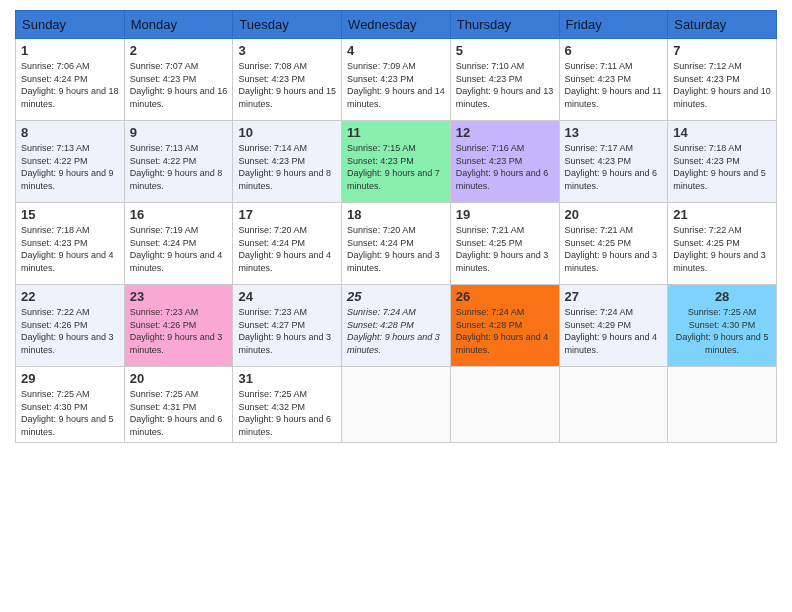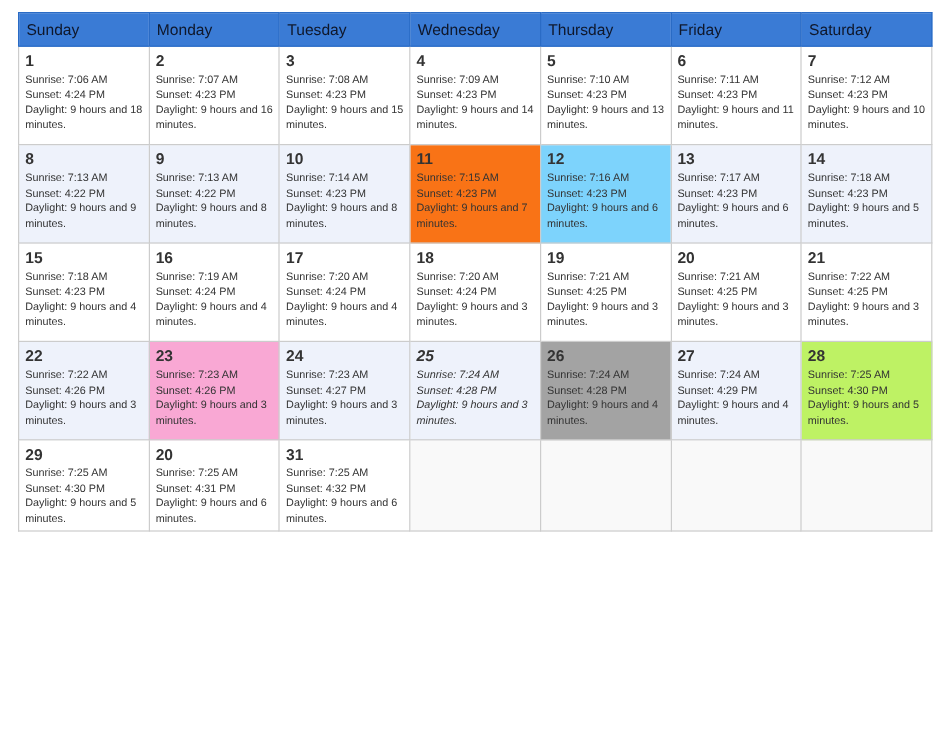--- a/index.html
+++ b/index.html
@@ -177,29 +177,29 @@
         </div>
       </td>
           <td style="background: rgb(238, 242, 251);">
         <span class="day-number">10</span>
         <div class="day-info">
           Sunrise: 7:14 AM<br>
           Sunset: 4:23 PM<br>
           Daylight: 9 hours and 8 minutes.
         </div>
       </td>
-          <td style="background: #f97316; margin-left: 16px;">
+          <td style="background: #86efac; margin-left: 16px;">
         <span class="day-number">11</span>
         <div class="day-info">
           Sunrise: 7:15 AM<br>
           Sunset: 4:23 PM<br>
           Daylight: 9 hours and 7 minutes.
         </div>
       </td>
-          <td style="background: #7dd3fc;">
+          <td style="background: #c4b5fd;">
         <span class="day-number">12</span>
         <div class="day-info">
           Sunrise: 7:16 AM<br>
           Sunset: 4:23 PM<br>
           Daylight: 9 hours and 6 minutes.
         </div>
       </td>
           <td style="background: rgb(238, 242, 251);">
         <span class="day-number">13</span>
         <div class="day-info">
@@ -301,37 +301,37 @@
         </div>
       </td>
           <td style="background: rgb(238, 242, 251); font-style: italic;">
         <span class="day-number">25</span>
         <div class="day-info">
           Sunrise: 7:24 AM<br>
           Sunset: 4:28 PM<br>
           Daylight: 9 hours and 3 minutes.
         </div>
       </td>
-          <td style="background: #a3a3a3;">
+          <td style="background: #f97316;">
         <span class="day-number">26</span>
         <div class="day-info">
           Sunrise: 7:24 AM<br>
           Sunset: 4:28 PM<br>
           Daylight: 9 hours and 4 minutes.
         </div>
       </td>
           <td style="background: rgb(238, 242, 251); margin-left: 23px;">
         <span class="day-number">27</span>
         <div class="day-info">
           Sunrise: 7:24 AM<br>
           Sunset: 4:29 PM<br>
           Daylight: 9 hours and 4 minutes.
         </div>
       </td>
-          <td style="background: #bef264;">
+          <td style="background: #7dd3fc; text-align: center;">
         <span class="day-number">28</span>
         <div class="day-info">
           Sunrise: 7:25 AM<br>
           Sunset: 4:30 PM<br>
           Daylight: 9 hours and 5 minutes.
         </div>
       </td>
         </tr>
         <tr class="last-row">
           <td>

